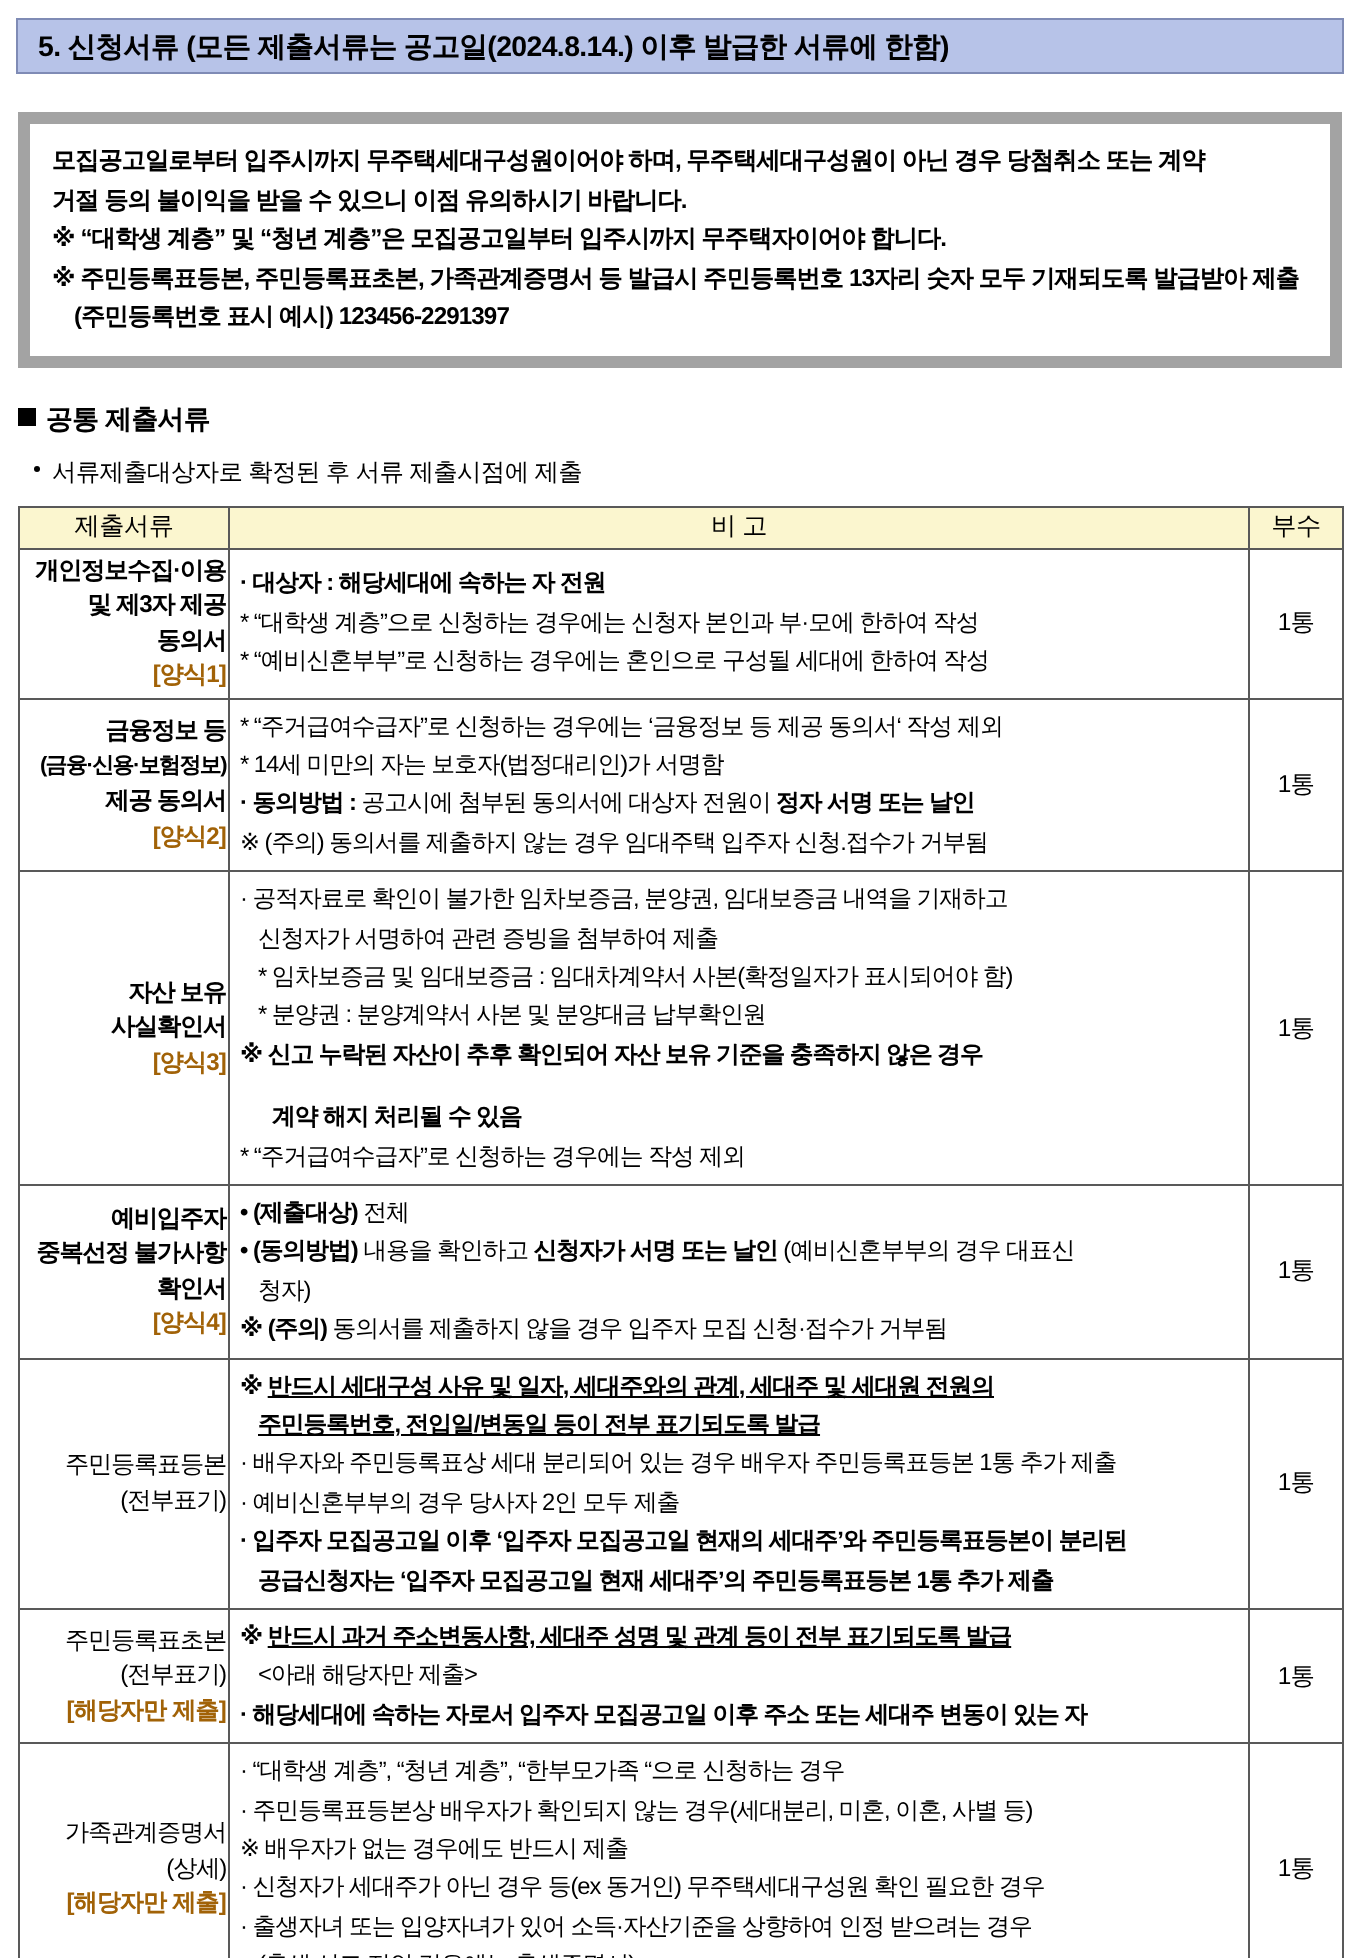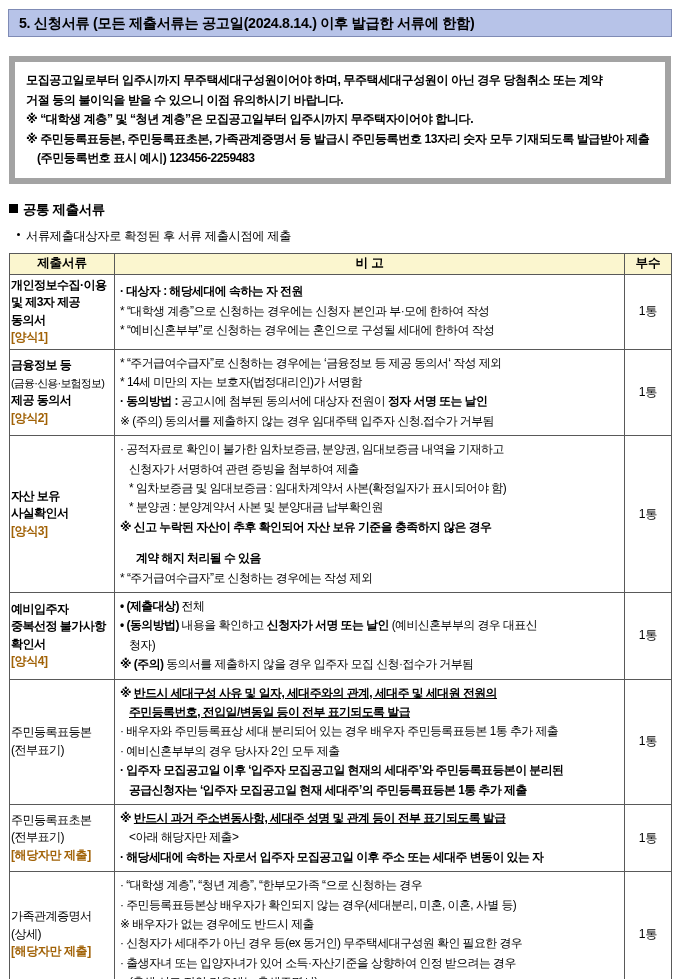--- a/index.html
+++ b/index.html
@@ -96,40 +96,40 @@
     table-layout: fixed;
   }
   table.docs th, table.docs td {
     border: 1px solid #595959;
     box-sizing: border-box;
     vertical-align: middle;
   }
   table.docs thead th {
     background: #fbf6cf;
     font-size: 12.6px;
-    font-weight: bold;
+    font-weight: normal;
     height: 21px;
     letter-spacing: -0.2px;
     padding: 0;
   }
   .col-doc { width: 105px; }
   .col-note { width: 510px; }
   .col-qty  { width: 47px; }
 
   td.doc-cell {
-    text-align: left;
+    text-align: right;
     font-size: 12.1px;
     letter-spacing: -0.6px;
     line-height: 17.5px;
     padding: 2px 1px;
   }
   td.doc-cell .nm { display: block; white-space: nowrap; }
   td.doc-cell.bold .nm { font-weight: bold; }
   td.doc-cell .sub { display: block; font-size: 11px; letter-spacing: -0.8px; white-space: nowrap; }
-  td.doc-cell.bold .sub { font-weight: normal; }
+  td.doc-cell.bold .sub { font-weight: bold; }
   td.doc-cell .form-tag {
     display: block;
     color: #a16207;
     font-weight: bold;
     font-size: 12px;
     letter-spacing: -0.4px;
     white-space: nowrap;
   }
 
   td.note-cell {
@@ -157,21 +157,21 @@
 
   <div class="section-bar">
     <span class="title">5. 신청서류 (모든 제출서류는 공고일(2024.8.14.) 이후 발급한 서류에 한함)</span>
   </div>
 
   <div class="notice-box" id="notice-box">
       <div class="notice-line">모집공고일로부터 입주시까지 무주택세대구성원이어야 하며, 무주택세대구성원이 아닌 경우 당첨취소 또는 계약</div>
       <div class="notice-line">거절 등의 불이익을 받을 수 있으니 이점 유의하시기 바랍니다.</div>
       <div class="notice-line">※ “대학생 계층” 및 “청년 계층”은 모집공고일부터 입주시까지 무주택자이어야 합니다.</div>
       <div class="notice-line">※ 주민등록표등본, 주민등록표초본, 가족관계증명서 등 발급시 주민등록번호 13자리 숫자 모두 기재되도록 발급받아 제출</div>
-      <div class="notice-line indent">(주민등록번호 표시 예시) 123456-2259483</div>
+      <div class="notice-line indent">(주민등록번호 표시 예시) 123456-2291397</div>
     </div>
 
   <div class="block-heading">
     <span class="sq"></span><span>공통 제출서류</span>
   </div>
   <div class="bullet-line">
     <span class="dot"></span><span>서류제출대상자로 확정된 후 서류 제출시점에 제출</span>
   </div>
 
   <table class="docs">

